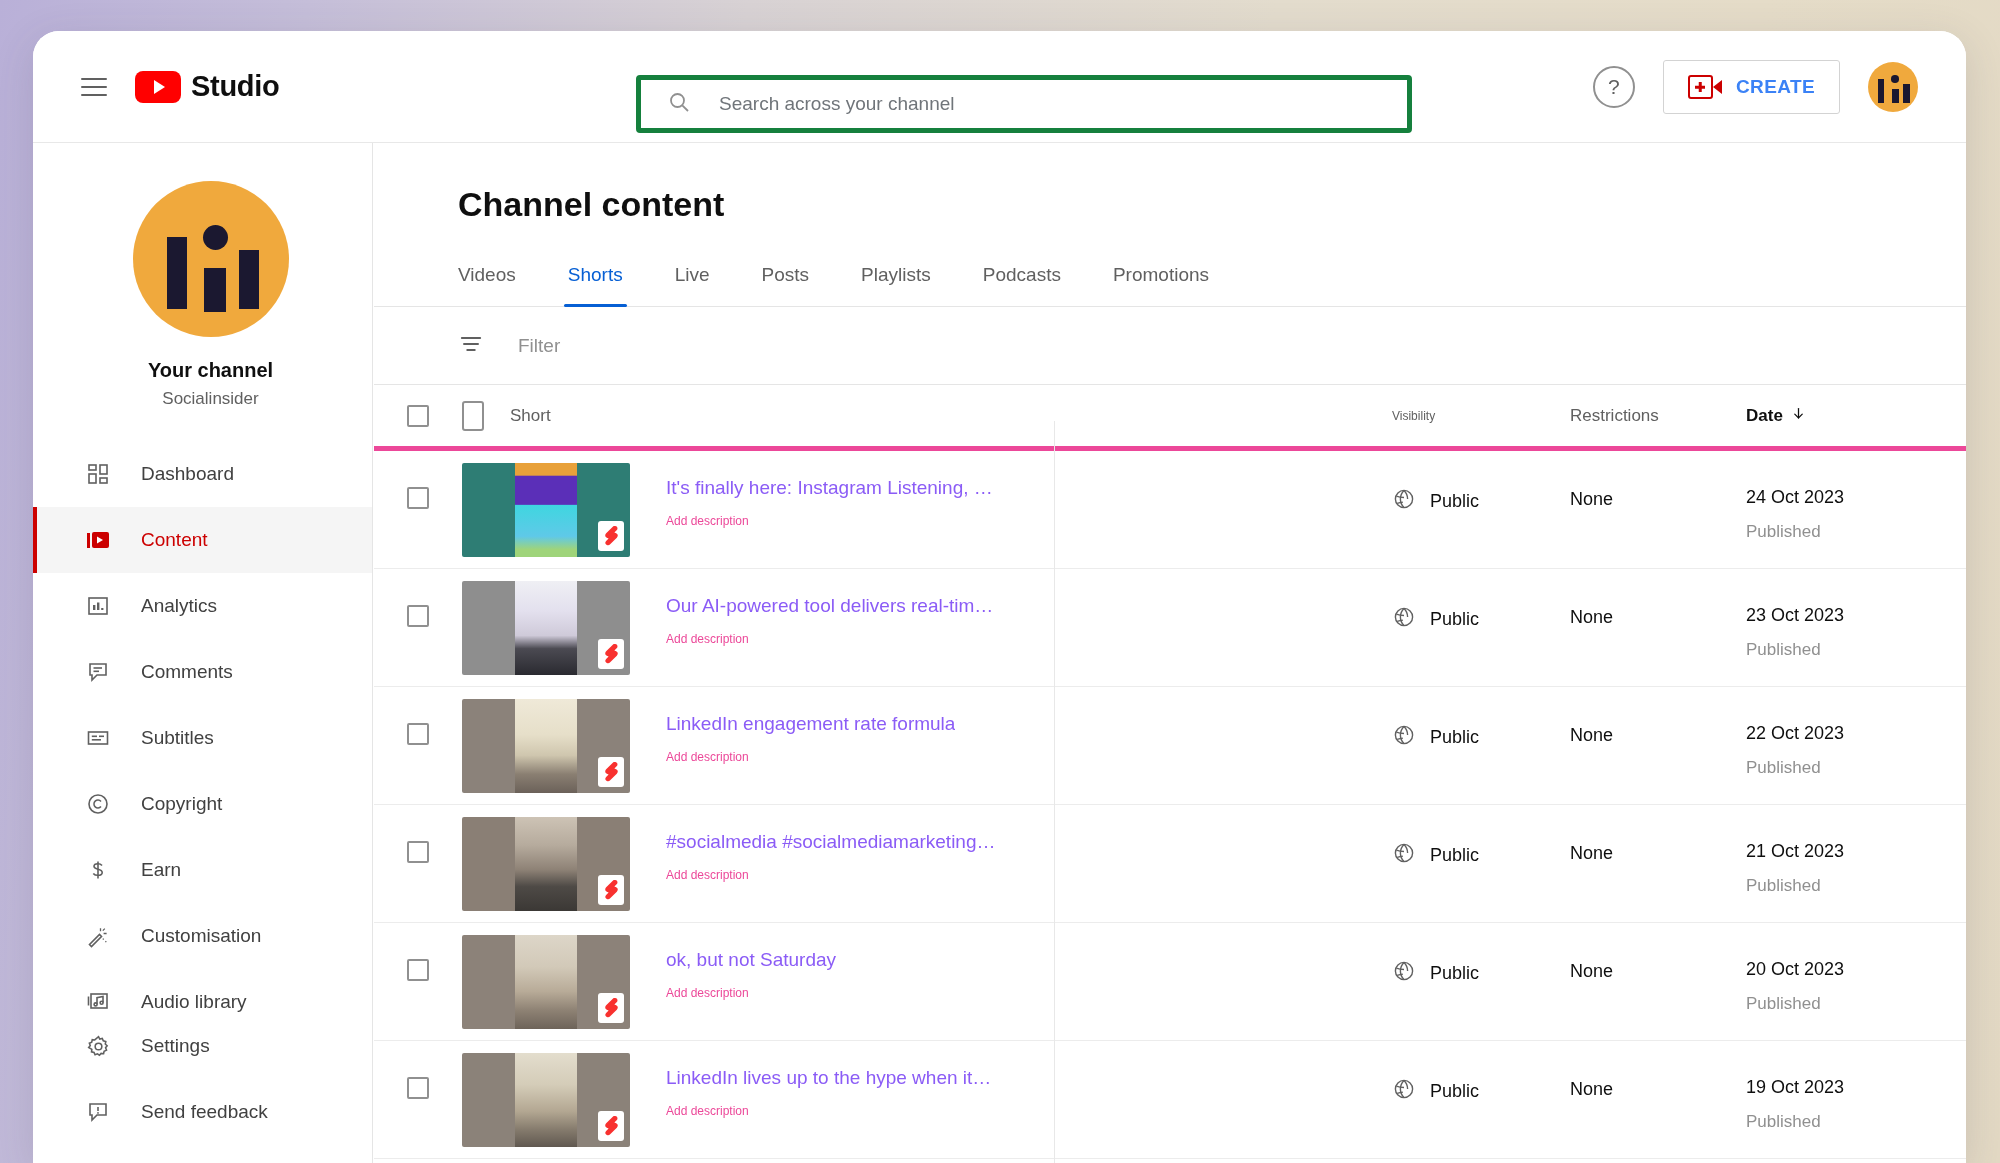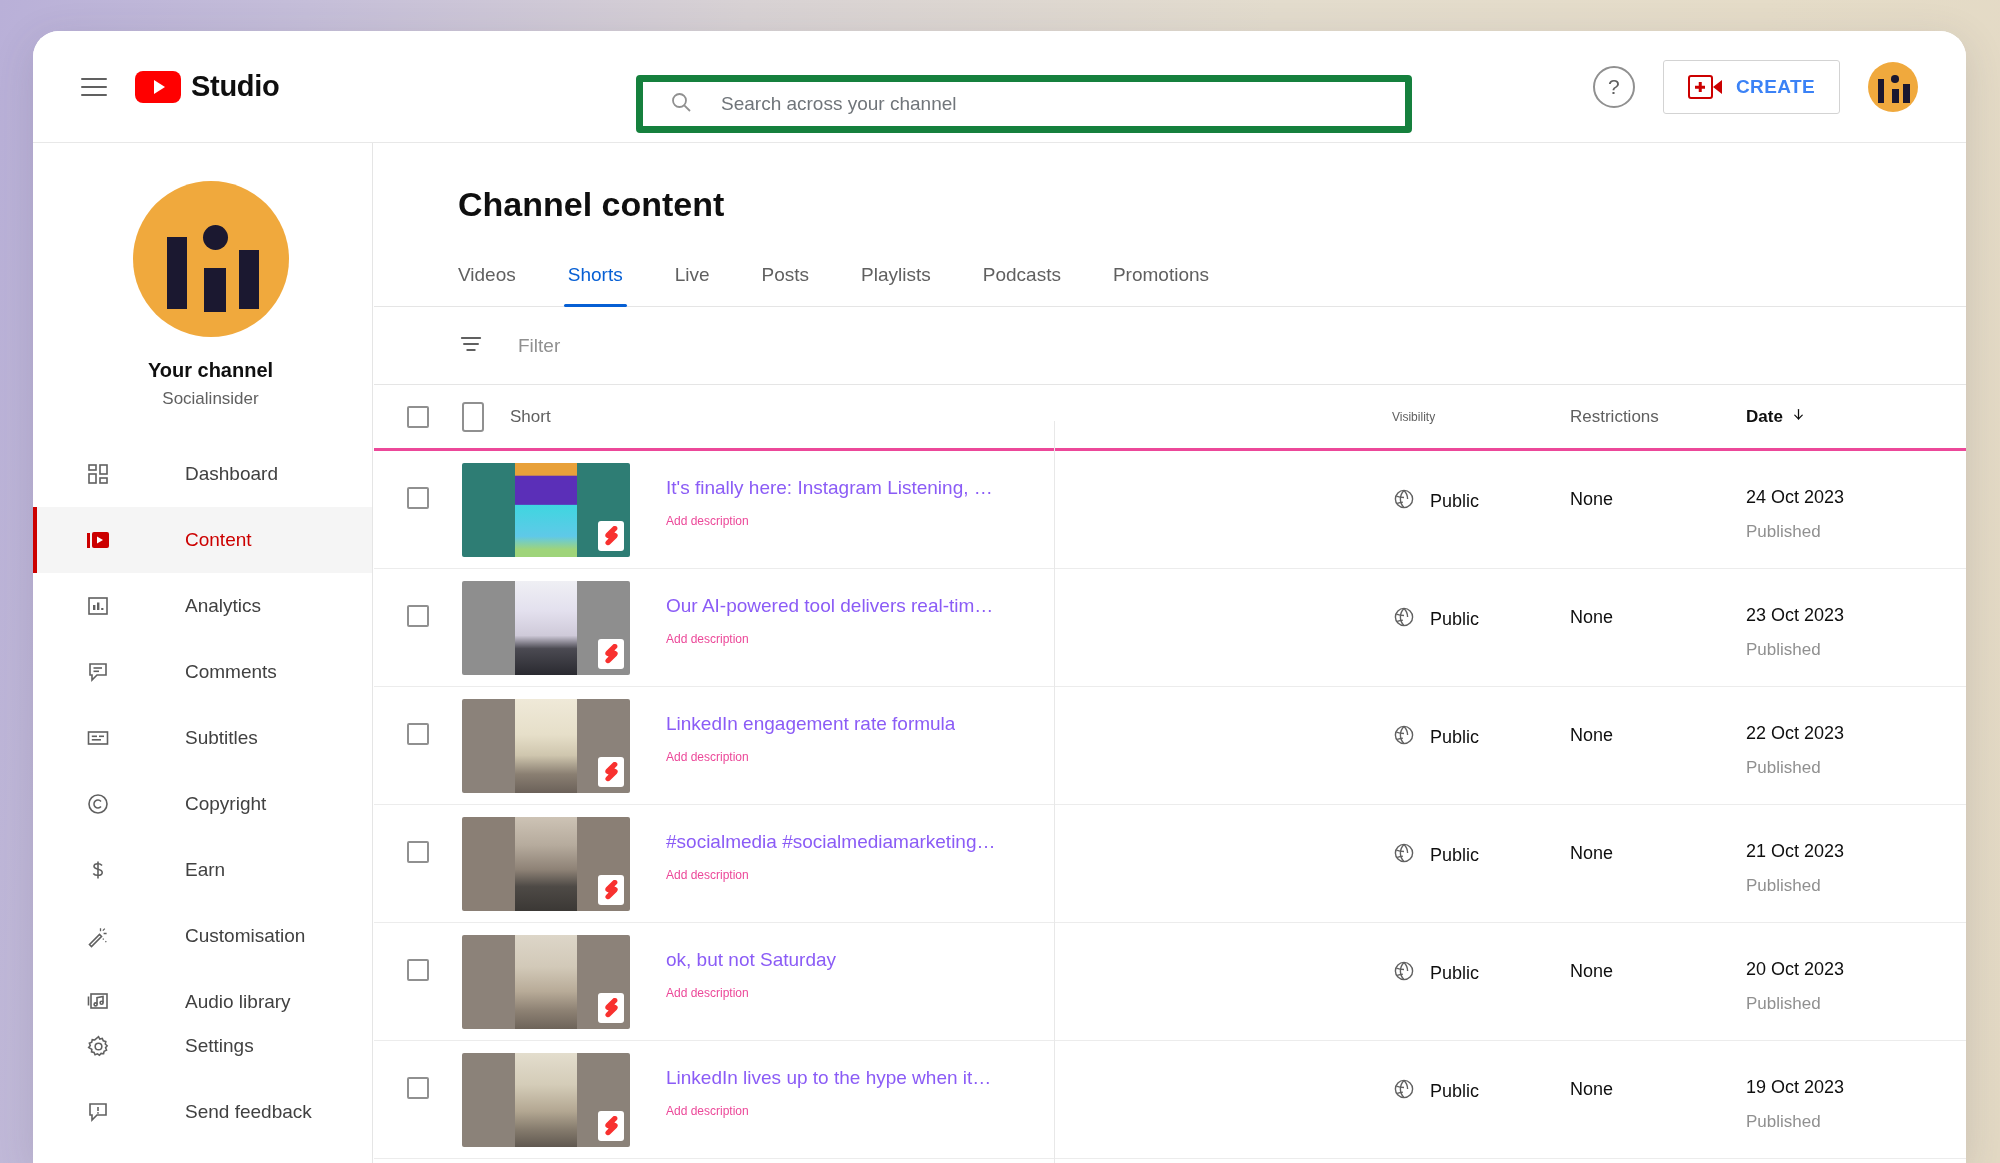--- a/index.html
+++ b/index.html
@@ -49,21 +49,21 @@
     border-left: 11px solid #fff;
     border-top: 7px solid transparent;
     border-bottom: 7px solid transparent;
     margin-left: 3px;
   }
   .brand-text { font-size: 29px; font-weight: 700; color: #0f0f0f; letter-spacing: -.3px; }
 
   .search-wrap {
     position: absolute; left: 603px; top: 44px;
     width: 776px; height: 58px;
-    border: 7px solid #15803d; border-radius: 4px;
+    border: 5px solid #15803d; border-radius: 4px;
     display: flex; align-items: center;
     background: #fff;
   }
   .search-icon { margin-left: 26px; margin-right: 28px; flex: none; }
   .search-input {
     border: none; outline: none; background: transparent;
     font-size: 19px; color: #606060;
     font-family: "Liberation Sans", sans-serif;
     width: 100%;
   }
@@ -129,21 +129,21 @@
   .nav-item {
     display: flex; align-items: center;
     height: 66px; padding-left: 50px; gap: 28px;
     cursor: pointer; position: relative;
   }
   .nav-item.active { background: #f5f5f5; }
   .nav-item.active::before {
     content: ''; position: absolute; left: 0; top: 0; bottom: 0;
     width: 4px; background: #cc0000;
   }
-  .nav-label { font-size: 19px; color: #414141; margin-left: 44px; }
+  .nav-label { font-size: 19px; color: #414141; }
   .nav-item.active .nav-label { color: #cc0000; }
   .nav-icon { width: 30px; height: 30px; flex: none; display: flex; align-items: center; justify-content: center; }
 
   .nav-bottom {
     position: absolute; left: 0; right: 0; bottom: 0;
     background: #fff; padding-bottom: 18px;
   }
 
   
   .main {
@@ -172,21 +172,21 @@
   .filter-text {
     font-size: 19px; color: #909090;
     border: none; outline: none; background: transparent;
     font-family: "Liberation Sans", sans-serif; width: 400px;
   }
   .filter-text::placeholder { color: #909090; }
 
   
   .thead {
     display: flex; align-items: center;
-    height: 66px; border-bottom: 3px solid #ec4899;
+    height: 66px; border-bottom: 5px solid #ec4899;
     font-size: 17px; color: #606060;
   }
   .row {
     display: flex; align-items: flex-start;
     min-height: 118px; border-bottom: 1px solid #ececec;
   }
   .c-check { width: 88px; flex: none; display: flex; justify-content: center; padding-top: 0; }
   .thead .c-check { align-items: center; }
   .row .c-check { padding-top: 36px; }
   .cb {

